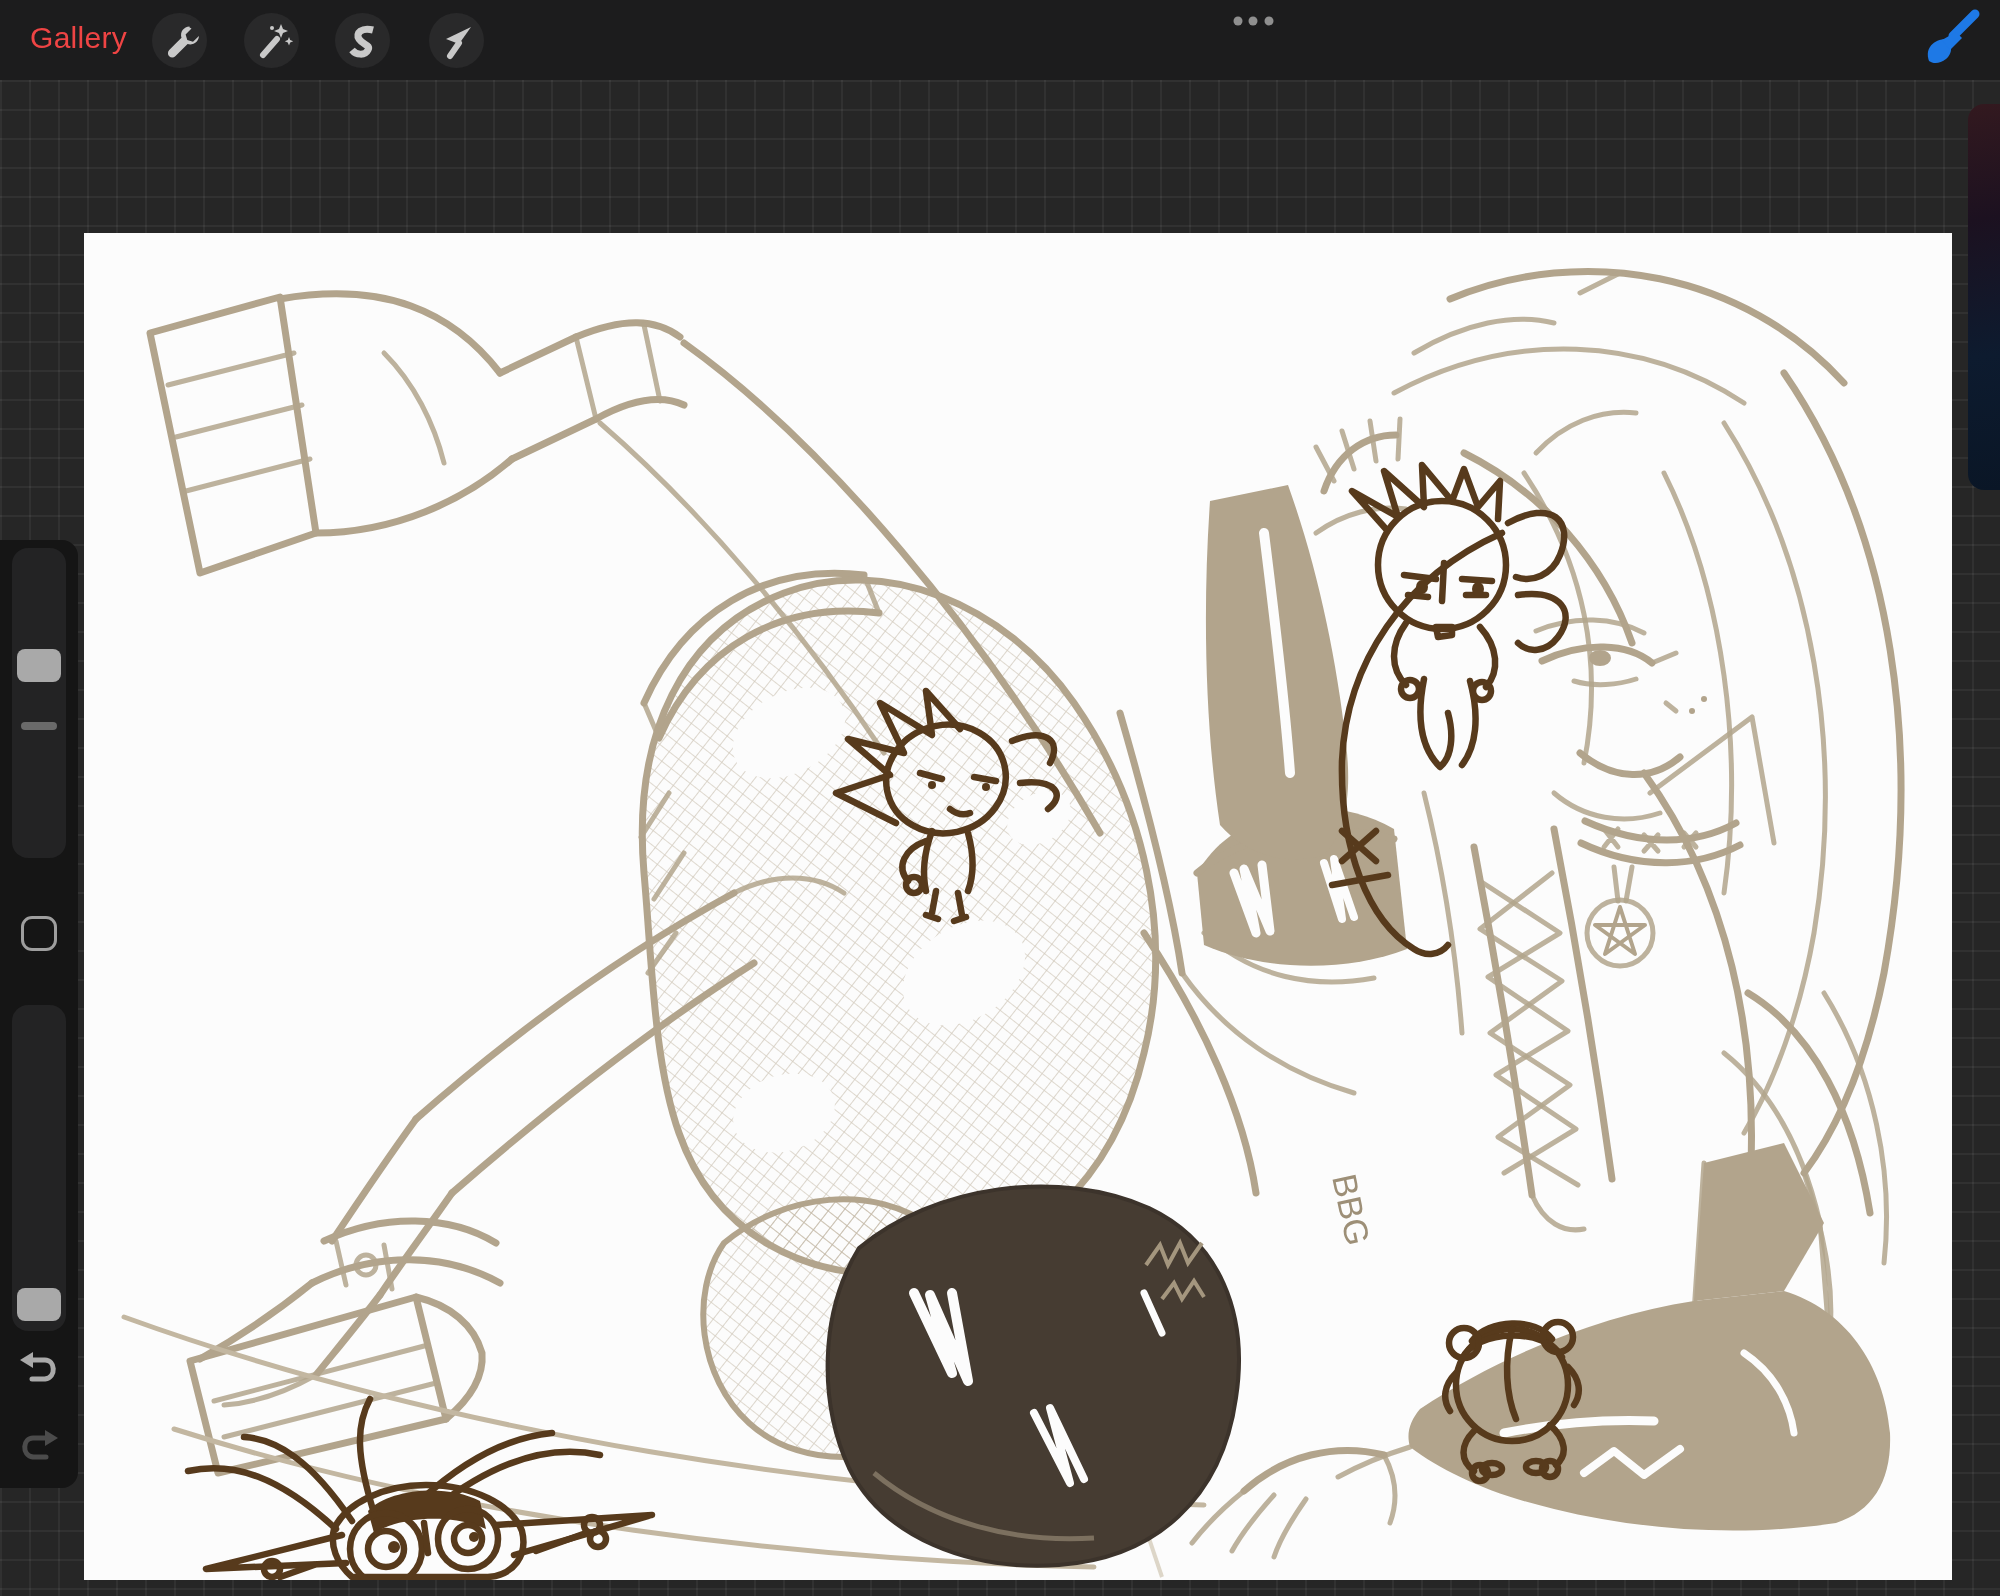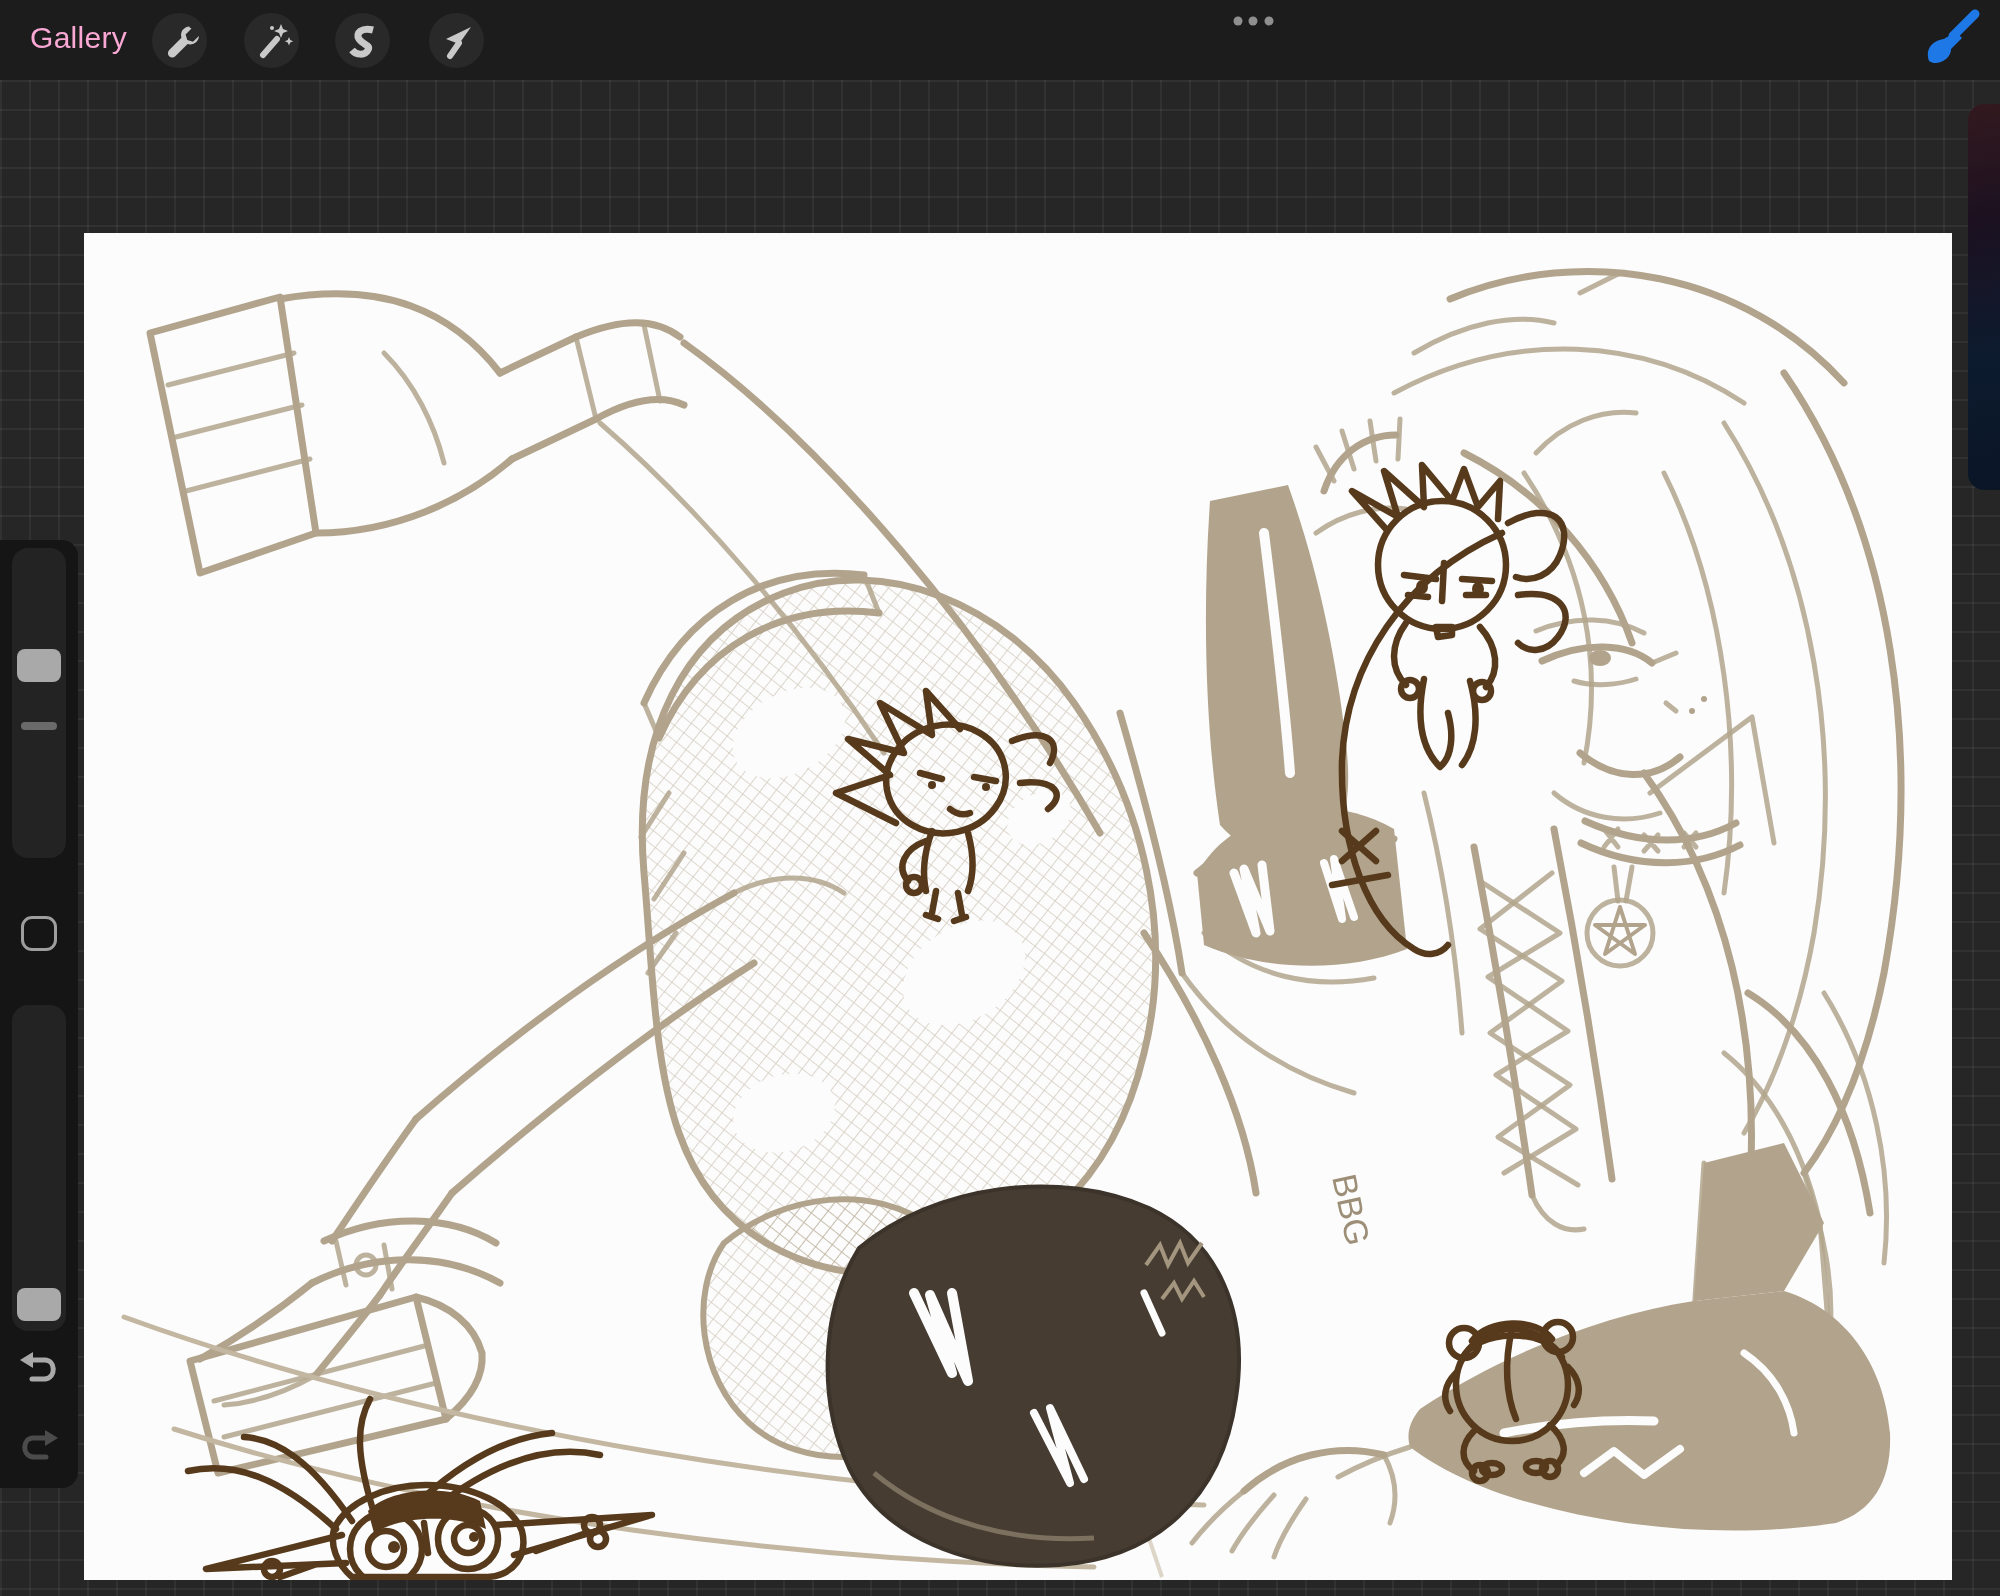--- a/index.html
+++ b/index.html
@@ -3,21 +3,21 @@
 <meta charset="utf-8">
 <style>
   html,body{margin:0;padding:0;background:#111;}
   #screen{position:relative;width:2000px;height:1596px;overflow:hidden;
           font-family:"Liberation Sans", sans-serif;background:#262626;}
 
   
   #toolbar{position:absolute;left:0;top:0;width:2000px;height:80px;
            background:#1c1c1d;z-index:30;}
   .gallery{position:absolute;left:30px;top:0;height:80px;line-height:76px;
-           font-size:30px;color:#f9a8d4;letter-spacing:.3px;cursor:default;}
+           font-size:30px;color:#ef4444;letter-spacing:.3px;cursor:default;}
   .tool-circle{position:absolute;top:13px;width:55px;height:55px;border-radius:50%;
            background:#29292a;display:flex;align-items:center;justify-content:center;}
   .tool-circle svg{display:block;}
   #dots{position:absolute;left:1228px;top:12px;width:52px;height:18px;}
   #brush-btn{position:absolute;left:1916px;top:6px;width:72px;height:66px;}
 
   
   #workspace{position:absolute;left:0;top:80px;width:2000px;height:1516px;
      background-color:#262626;
      background-image:

